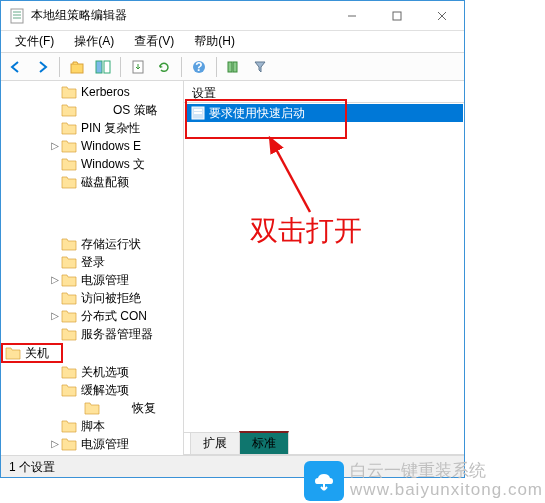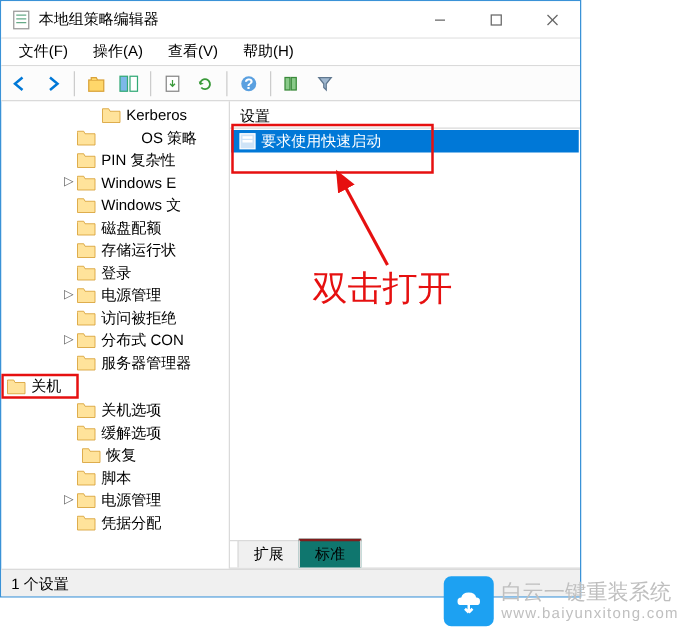--- a/index.html
+++ b/index.html
@@ -44,21 +44,21 @@
   .tab.active { background: #0f766e; border-top: 2px solid #7f1d1d; }
   .tab:not(.active) { background: #f0f0f0; }
   .tabs::before { content: ""; position: absolute; }
   .tabstrip { display: flex; border-bottom: 1px solid #dadada; width: 100%; }
   
   .statusbar { height: 22px; padding: 3px 8px; font-size: 12px; background: #f0f0f0; border-top: 1px solid #dadada; }
   
   .watermark { position: absolute; right: 2px; bottom: 2px; display: flex; align-items: center; gap: 6px; justify-content: flex-end; }
   .wm-badge { width: 40px; height: 40px; background: #1da1f2; border-radius: 6px; display: flex; align-items: center; justify-content: center; }
   .wm-text { color: #bfbfbf; font-size: 17px; line-height: 1.1; }
-  .wm-url { color: #bfbfbf; font-size: 12px; letter-spacing: 1px; }
+  .wm-url { color: #bfbfbf; font-size: 17px; letter-spacing: 1px; }
 </style>
 </head>
 <body>
 
 <div class="window">
   <div class="titlebar">
     <svg class="titlebar-icon" viewBox="0 0 16 16">
         <rect x="2" y="1" width="12" height="14" fill="#fff" stroke="#999" stroke-width="1"></rect>
         <line x1="4" y1="4" x2="12" y2="4" stroke="#6a8"></line>
         <line x1="4" y1="7" x2="12" y2="7" stroke="#6a8"></line>
@@ -145,21 +145,21 @@
       </div>
     <div class="tbtn">
         <svg width="16" height="16">
           <path d="M3 3 L13 3 L9 8 L9 13 L7 11 L7 8 Z" fill="#a0b8d0" stroke="#607890"></path>
         </svg>
       </div>
   </div>
 
   <div class="content">
     <div class="tree" id="tree">
-        <div class="tree-item" style="padding-left: 80px;">
+        <div class="tree-item" style="padding-left: 60px;">
           <svg class="folder-icon" viewBox="0 0 16 14">
             <path d="M1 3 L1 13 L15 13 L15 4 L7 4 L6 2 L1 2 Z" fill="#ffe39b" stroke="#d9a23a" stroke-width="0.7"></path>
           </svg>
           <span class="tree-label">Kerberos</span>
         </div>
         <div class="tree-item" style="padding-left: 60px; gap: 32px;">
           <svg class="folder-icon" viewBox="0 0 16 14">
             <path d="M1 3 L1 13 L15 13 L15 4 L7 4 L6 2 L1 2 Z" fill="#ffe39b" stroke="#d9a23a" stroke-width="0.7"></path>
           </svg>
           <span class="tree-label">OS 策略</span>
@@ -182,21 +182,21 @@
             <path d="M1 3 L1 13 L15 13 L15 4 L7 4 L6 2 L1 2 Z" fill="#ffe39b" stroke="#d9a23a" stroke-width="0.7"></path>
           </svg>
           <span class="tree-label">Windows 文</span>
         </div>
         <div class="tree-item" style="padding-left: 60px;">
           <svg class="folder-icon" viewBox="0 0 16 14">
             <path d="M1 3 L1 13 L15 13 L15 4 L7 4 L6 2 L1 2 Z" fill="#ffe39b" stroke="#d9a23a" stroke-width="0.7"></path>
           </svg>
           <span class="tree-label">磁盘配额</span>
         </div>
-        <div class="tree-item" style="padding-left: 60px;">
+        <div class="tree-item" style="padding-left: 60px; margin-top: 44px;">
           <svg class="folder-icon" viewBox="0 0 16 14">
             <path d="M1 3 L1 13 L15 13 L15 4 L7 4 L6 2 L1 2 Z" fill="#ffe39b" stroke="#d9a23a" stroke-width="0.7"></path>
           </svg>
           <span class="tree-label">存储运行状</span>
         </div>
         <div class="tree-item" style="padding-left: 60px;">
           <svg class="folder-icon" viewBox="0 0 16 14">
             <path d="M1 3 L1 13 L15 13 L15 4 L7 4 L6 2 L1 2 Z" fill="#ffe39b" stroke="#d9a23a" stroke-width="0.7"></path>
           </svg>
           <span class="tree-label">登录</span>
@@ -238,21 +238,21 @@
             <path d="M1 3 L1 13 L15 13 L15 4 L7 4 L6 2 L1 2 Z" fill="#ffe39b" stroke="#d9a23a" stroke-width="0.7"></path>
           </svg>
           <span class="tree-label">关机选项</span>
         </div>
         <div class="tree-item" style="padding-left: 60px;">
           <svg class="folder-icon" viewBox="0 0 16 14">
             <path d="M1 3 L1 13 L15 13 L15 4 L7 4 L6 2 L1 2 Z" fill="#ffe39b" stroke="#d9a23a" stroke-width="0.7"></path>
           </svg>
           <span class="tree-label">缓解选项</span>
         </div>
-        <div class="tree-item" style="padding-left: 64px;">
+        <div class="tree-item" style="padding-left: 83px; gap: 28px;">
           <svg class="folder-icon" viewBox="0 0 16 14">
             <path d="M1 3 L1 13 L15 13 L15 4 L7 4 L6 2 L1 2 Z" fill="#ffe39b" stroke="#d9a23a" stroke-width="0.7"></path>
           </svg>
           <span class="tree-label">恢复</span>
         </div>
         <div class="tree-item" style="padding-left: 60px; text-align: center;">
           <svg class="folder-icon" viewBox="0 0 16 14">
             <path d="M1 3 L1 13 L15 13 L15 4 L7 4 L6 2 L1 2 Z" fill="#ffe39b" stroke="#d9a23a" stroke-width="0.7"></path>
           </svg>
           <span class="tree-label">脚本</span>

